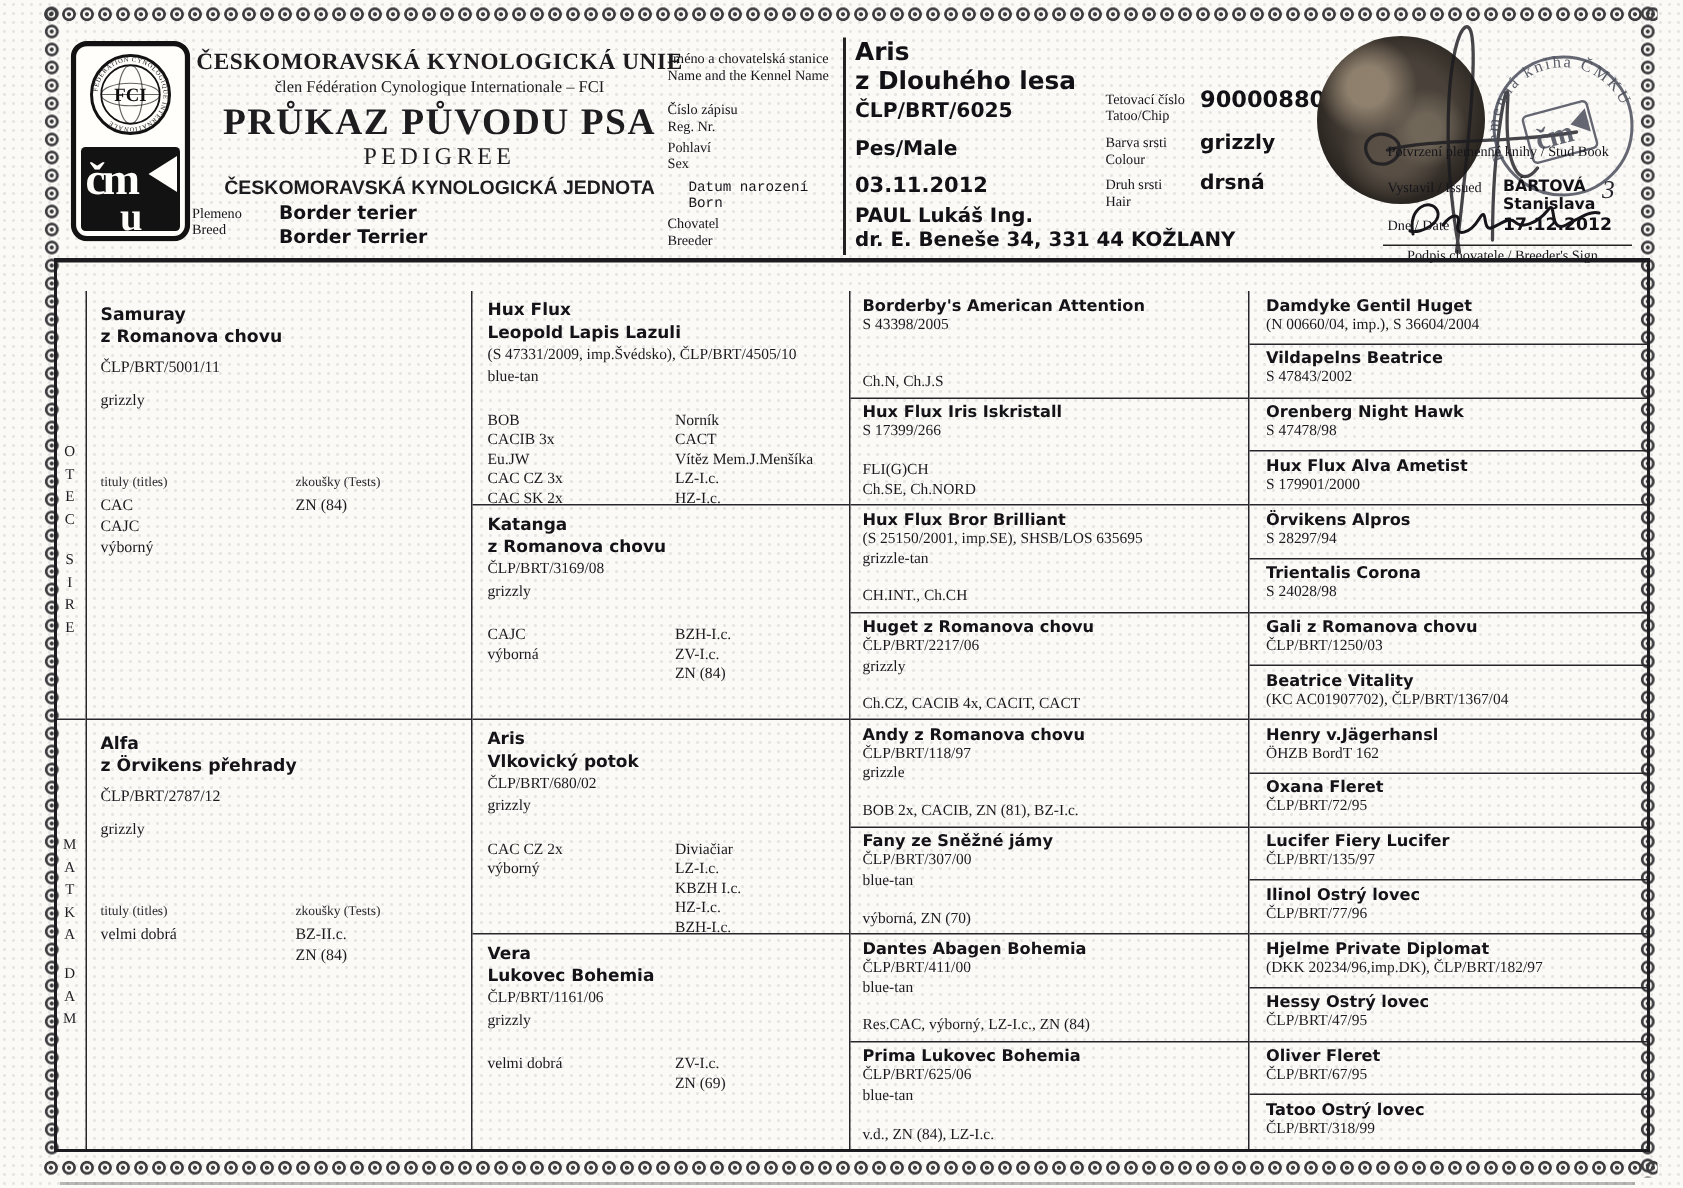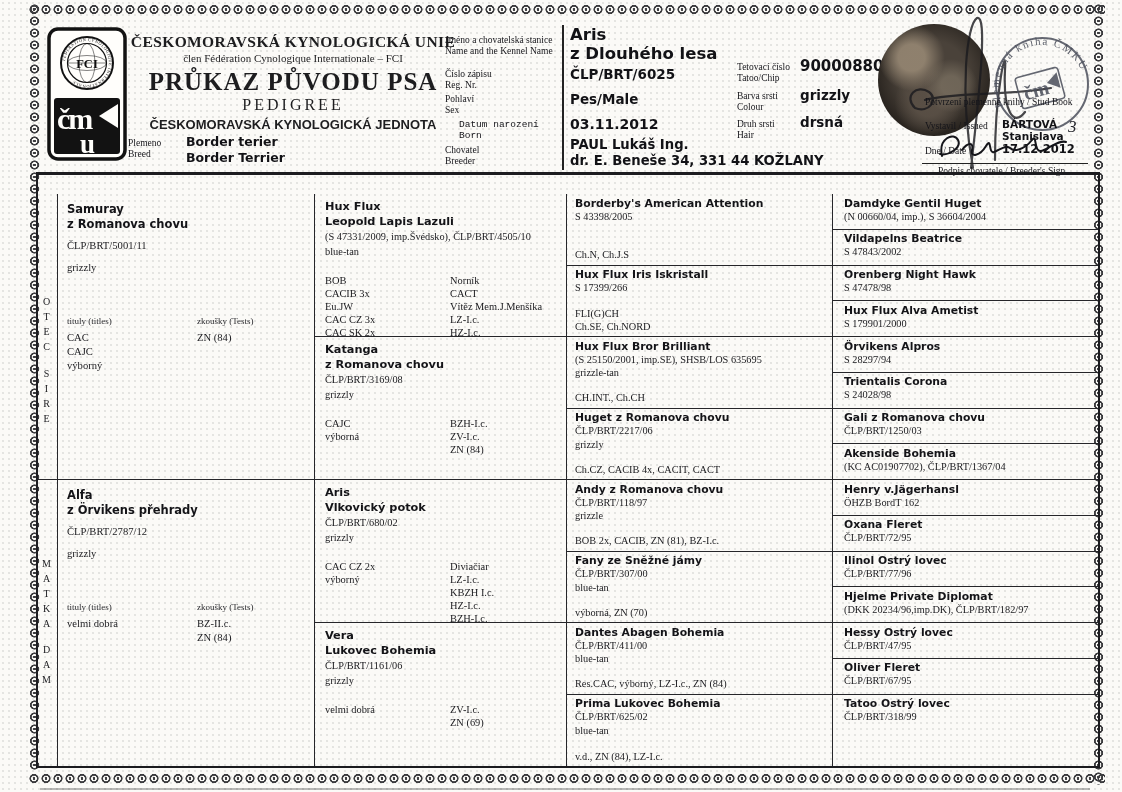--- a/index.html
+++ b/index.html
@@ -330,21 +330,21 @@
         <div class="aw ml">výborná, ZN (70)</div>
       </div>
       <div class="cell c8">
         <div class="nm">Dantes Abagen Bohemia</div>
         <div class="rg">ČLP/BRT/411/00</div>
         <div class="cl">blue-tan</div>
         <div class="aw ml">Res.CAC, výborný, LZ-I.c., ZN (84)</div>
       </div>
       <div class="cell c8">
         <div class="nm">Prima Lukovec Bohemia</div>
-        <div class="rg">ČLP/BRT/625/02</div>
+        <div class="rg">ČLP/BRT/625/06</div>
         <div class="cl">blue-tan</div>
         <div class="aw ml">v.d., ZN (84), LZ-I.c.</div>
       </div>
     </div>
 
     <div class="col g4 nbr" style="left:795px;width:265px;">
       <div class="cell c16">
         <div class="nm">Damdyke Gentil Huget</div>
         <div class="rg">(N 00660/04, imp.), S 36604/2004</div>
       </div>
@@ -366,32 +366,36 @@
       </div>
       <div class="cell c16">
         <div class="nm">Trientalis Corona</div>
         <div class="rg">S 24028/98</div>
       </div>
       <div class="cell c16">
         <div class="nm">Gali z Romanova chovu</div>
         <div class="rg">ČLP/BRT/1250/03</div>
       </div>
       <div class="cell c16">
-        <div class="nm">Akenside Bohemia</div>
+        <div class="nm">Beatrice Vitality</div>
         <div class="rg">(KC AC01907702), ČLP/BRT/1367/04</div>
       </div>
       <div class="cell c16">
         <div class="nm">Henry v.Jägerhansl</div>
         <div class="rg">ÖHZB BordT 162</div>
       </div>
       <div class="cell c16">
         <div class="nm">Oxana Fleret</div>
         <div class="rg">ČLP/BRT/72/95</div>
       </div>
       <div class="cell c16">
+        <div class="nm">Lucifer Fiery Lucifer</div>
+        <div class="rg">ČLP/BRT/135/97</div>
+      </div>
+      <div class="cell c16">
         <div class="nm">Ilinol Ostrý lovec</div>
         <div class="rg">ČLP/BRT/77/96</div>
       </div>
       <div class="cell c16">
         <div class="nm">Hjelme Private Diplomat</div>
         <div class="rg">(DKK 20234/96,imp.DK), ČLP/BRT/182/97</div>
       </div>
       <div class="cell c16">
         <div class="nm">Hessy Ostrý lovec</div>
         <div class="rg">ČLP/BRT/47/95</div>

